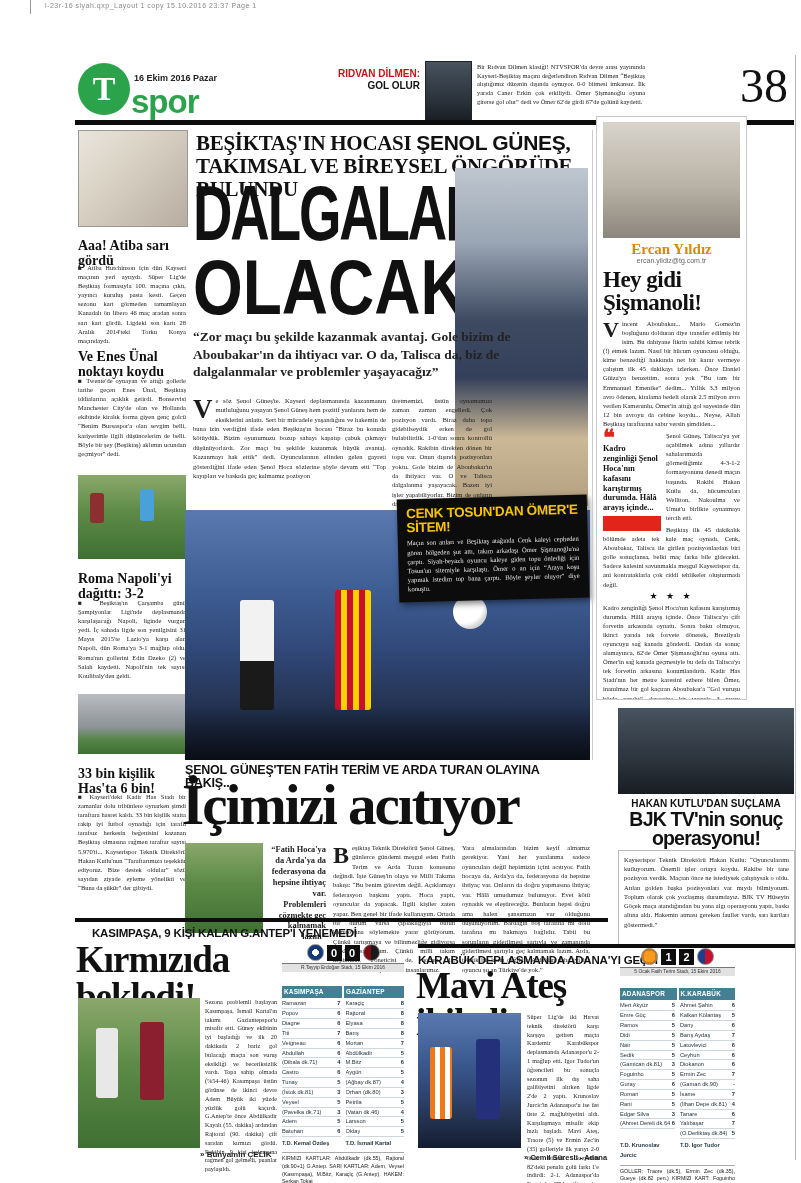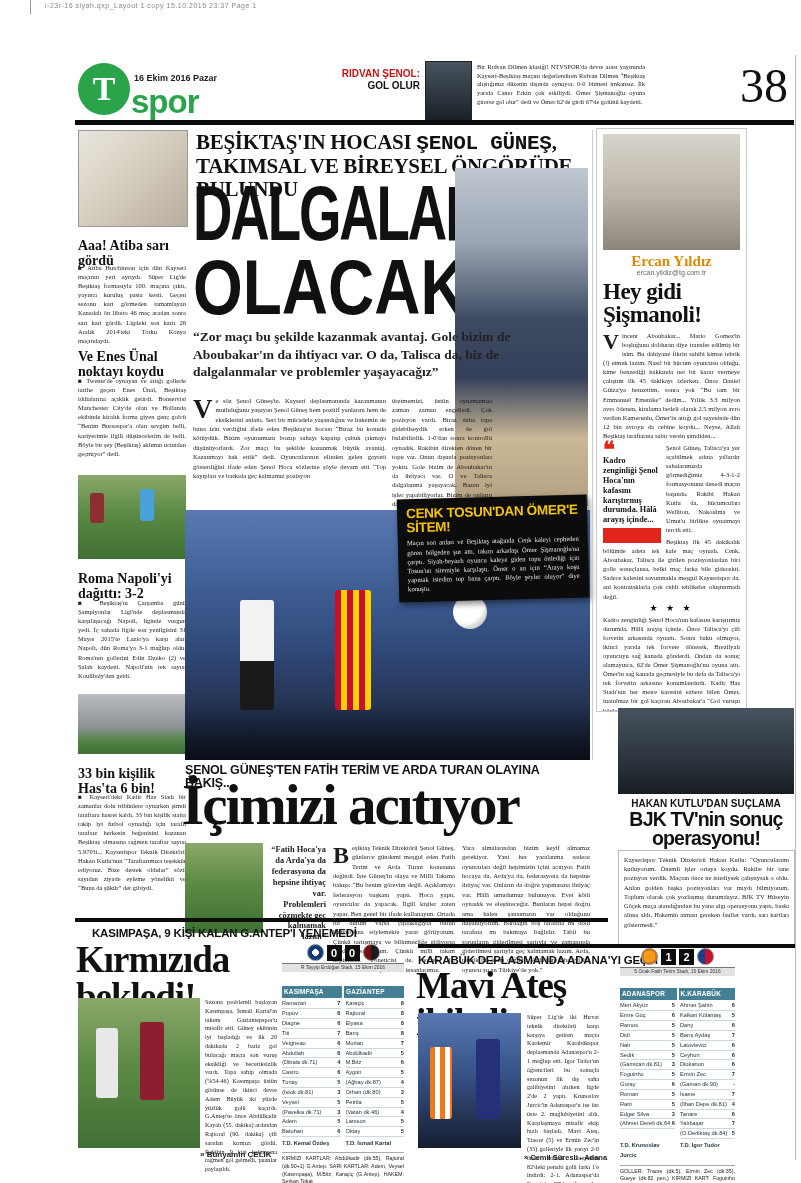--- a/index.html
+++ b/index.html
@@ -21,21 +21,21 @@
   .ridvan-label .nm{color:#c81414;display:block;}
   .ridvan-text{font:6.4px/1.35 "Liberation Serif",serif;color:#222;}
   .pageno{font:400 48px/1 "Liberation Serif",serif;text-align:right;}
 
   
   .rail-title{font:700 14px/1.05 "Liberation Serif",serif;margin-top:10px;}
   .rail-body{font:6.5px/1.4 "Liberation Serif",serif;color:#222;}
 
   
   .kicker{font:700 21px/1.1 "Liberation Serif",serif;letter-spacing:-.3px;}
-  .kicker b{font-family:Liberation Mono, monospace;font-weight:900;margin-top:24px;}
+  .kicker b{font-family:Liberation Sans, sans-serif;font-weight:900;margin-top:24px;}
   .mega{font:900 78px/0.96 "Liberation Sans",sans-serif;letter-spacing:-3px;transform-origin:left top;white-space:nowrap;}
   .leadquote{font:700 13.5px/1.3 "Liberation Serif",serif;color:#222;}
   .bodytxt{font:6.6px/1.42 "Liberation Serif",serif;color:#1c1c1c;}
   .dropcap{float:left;font:900 27px/0.85 "Liberation Serif",serif;padding:2px 3px 0 0;}
 
   
   .capbox{background:#0c0c0c;transform:rotate(-1.5deg);padding:8px 9px;box-shadow:2px 3px 6px rgba(0,0,0,.5);}
   .capbox h3{margin:0 0 3px 0;font:900 13.5px/1.05 "Liberation Sans",sans-serif;color:#f7c400;letter-spacing:-.3px;}
   .capbox p{margin:0;font:6.6px/1.4 "Liberation Serif",serif;color:#e6e6e6;text-align:justify;}
 
@@ -101,21 +101,21 @@
   <div class="abs hairline" style="left:30px;top:0;width:1px;height:14px;"></div>
   <div class="abs hairline" style="left:795px;top:55px;width:1px;height:1105px;background:#bbb;"></div>
 
   <div class="abs logo-circle" style="left:78px;top:63px;background:#2aa34b;">
     <span>T</span>
   </div>
   <div class="abs date" style="left:134px;top:73px;">16 Ekim 2016 Pazar</div>
   <div class="abs logo-spor" style="left:131px;top:85px;color:#2aa34b;">spor</div>
 
   <div class="abs ridvan-label" style="left:330px;top:68px;width:90px;">
-    <span class="nm">RIDVAN ŞENOL:</span>
+    <span class="nm">RIDVAN DİLMEN:</span>
     <span>GOL OLUR</span>
   </div>
   <div class="photo ph-dark" style="left:425px;top:61px;width:45px;height:60px;border:1px solid #222;"></div>
   <div class="abs ridvan-text jt" style="left:477px;top:63px;width:168px;height:60px;">Bir Rıdvan Dilmen klasiği! NTVSPOR'da devre arası yayınında Kayseri-Beşiktaş maçını değerlendiren Rıdvan Dilmen “Beşiktaş alıştığımız düzenin dışında oynuyor. 0-0 bitmesi imkansız. İlk yarıda Caner Erkin çok etkiliydi. Ömer Şişmanoğlu oyuna girerse gol olur” dedi ve Ömer 62'de girdi 67'de golünü kaydetti.</div>
   <div class="abs pageno" style="left:700px;top:62px;width:88px;">38</div>
   <div class="abs rule" style="left:75px;top:120px;width:719px;height:5px;"></div>
 
   <div class="photo" style="left:78px;top:130px;width:108px;height:95px;border:1px solid #999;background:linear-gradient(135deg,#e9e5dd 0%,#d9d2c4 40%,#b7ada0 100%);"></div>
   <div class="abs rail-title" style="left:78px;top:229px;width:108px;">Aaa! Atiba sarı gördü</div>
   <div class="abs rail-body jt" style="left:78px;top:263px;width:108px;height:105px;">■ Atiba Hutchinson için dün Kayseri maçının yeri ayrıydı. Süper Lig'de Beşiktaş formasıyla 100. maçına çıktı, yayıncı kuruluş pasta kesti. Geçen sezonu kart görmeden tamamlayan Kanadalı ön libero 46 maç aradan sonra sarı kart gördü. Ligdeki son kartı 28 Aralık 2014'teki Torku Konya maçındaydı.</div>
@@ -154,21 +154,21 @@
     <div class="figure" style="left:150px;top:80px;width:36px;height:120px;background:repeating-linear-gradient(90deg,#c8102e 0 6px,#ffd100 6px 12px);"></div>
     <div class="ball" style="left:268px;top:85px;width:34px;height:34px;"></div>
     <div class="abs" style="left:0;bottom:0;width:100%;height:55px;background:linear-gradient(180deg,rgba(0,0,0,0) 0%,rgba(0,0,0,.55) 100%);"></div>
   </div>
   <div class="abs capbox" style="left:398px;top:497px;width:172px;">
     <h3>CENK TOSUN'DAN ÖMER'E SİTEM!</h3>
     <p>Maçın son anları ve Beşiktaş atağında Cenk kaleyi cepheden gören bölgeden şut attı, takım arkadaşı Ömer Şişmanoğlu'na çarptı. Siyah-beyazlı oyuncu kaleye giden topu önlediği için Tosun'un sitemiyle karşılaştı. Ömer o an için “Araya koşu yapmak istedim top bana çarptı. Böyle şeyler oluyor” diye konuştu.</p>
   </div>
 
   <div class="abs hairline" style="left:592px;top:130px;width:1px;height:630px;background:#ccc;"></div>
-  <div class="abs colbox" style="left:596px;top:128px;width:137px;height:572px;">
+  <div class="abs colbox" style="left:596px;top:116px;width:137px;height:572px;">
     <div class="photo ph-portrait" style="position:relative;left:0;top:0;width:100%;height:116px;margin-bottom:4px;"></div>
     <div class="colname">Ercan Yıldız</div>
     <div class="colmail">ercan.yildiz@tg.com.tr</div>
     <div class="colhead">Hey gidi Şişmanoli!</div>
     <p class="colp"><span class="dropcap" style="font-size:22px;">V</span><span>incent Aboubakar... Mario Gomez'in boşluğunu dolduran diye transfer edilmiş bir isim. Bu dahiyane fikrin sahibi kimse tebrik (!) etmek lazım. Nasıl bir hücum oyuncusu olduğu, kime benzediği hakkında net bir karar vermeye çalıştım ilk 45 dakikayı izlerken. Önce Daniel Güiza'ya benzettim, sonra yok “Bu tam bir Emmanuel Emenike” dedim... Yıllık 3.3 milyon avro ödenen, kiralama bedeli olarak 2.5 milyon avro verilen Kamerunlu, Ömer'in attığı gol sayesinde dün 12 bin avroyu da cebine koydu... Neyse, Allah Beşiktaş taraftarına sabır versin şimdiden...</span></p>
     <div class="pullq">
       <div class="qm">❝</div>
       <div class="qt">Kadro zenginliği Şenol Hoca'nın kafasını karıştırmış durumda. Hâlâ arayış içinde...</div>
       <div class="redbar"></div>
     </div>

